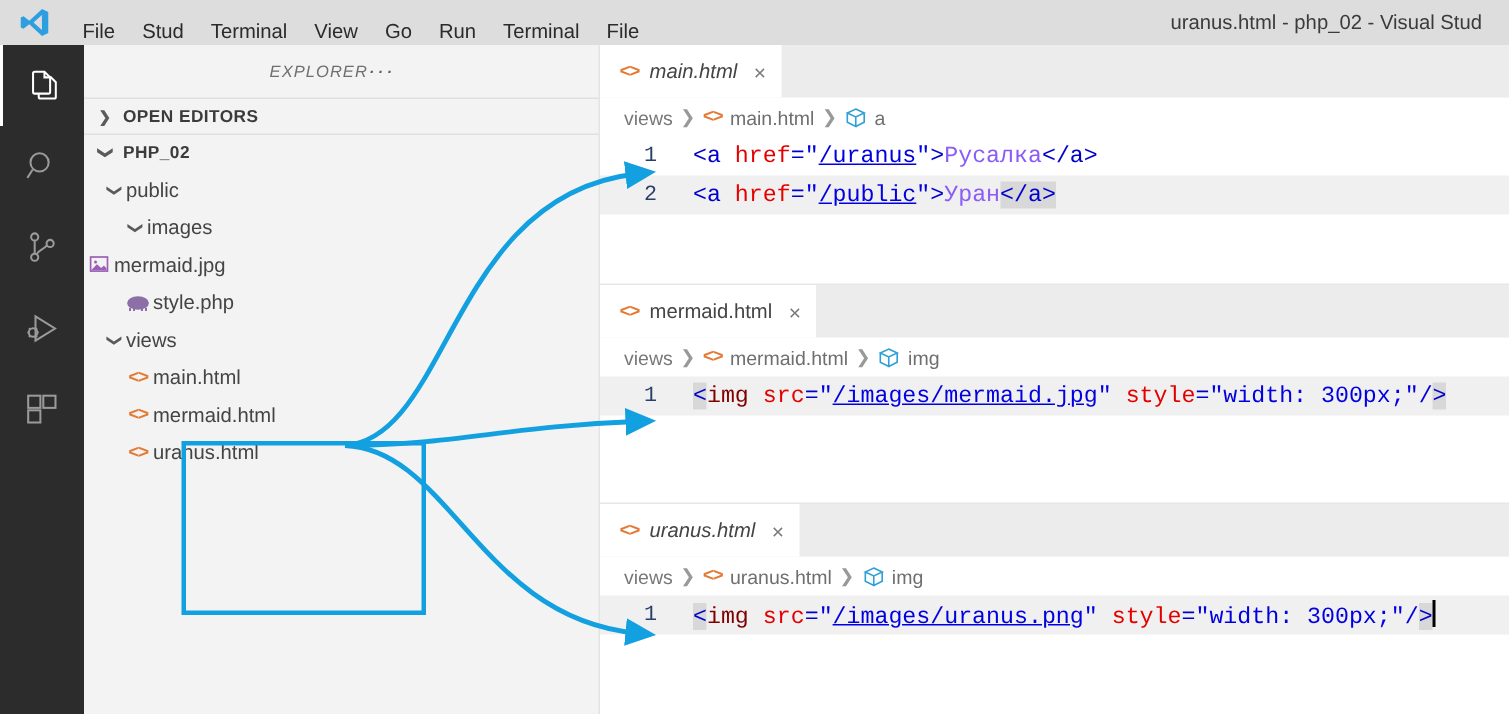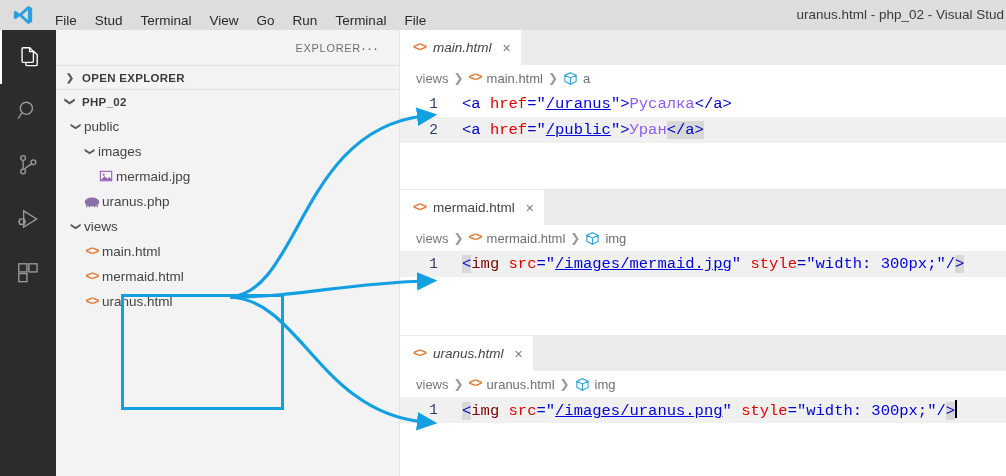--- a/index.html
+++ b/index.html
@@ -18,21 +18,21 @@
     position:absolute; top:0; left:0; width:1006px; height:30px;
     background:#dddddd; display:flex; align-items:center;
   }
   .vs-logo { width:46px; height:30px; display:flex; align-items:center; justify-content:center; }
   .menus { display:flex; align-items:center; gap:0px;margin-top:12px; }
   .menu-item {
     padding:3px 9px; font-size:13.5px; color:#2b2b2b; line-height:1.2;
     font-family:"Liberation Sans", sans-serif; cursor:default; white-space:nowrap;
   }
   .title-text {
-    position:absolute; right:0px; top:0; height:30px; line-height:30px;
+    position:absolute; right:16px; top:0; height:30px; line-height:30px;
     font-size:13.5px; color:#3b3b3b; white-space:nowrap; padding-right:2px;
   }
 
   
   .activitybar {
     position:absolute; left:0; top:30px; width:56px; height:446px;
     background:#2c2c2c;
   }
   .act-item {
     position:relative; width:56px; height:54px;
@@ -42,41 +42,42 @@
     content:""; position:absolute; left:0; top:0; width:2px; height:54px; background:#ffffff;
   }
   .act-item svg { display:block; }
 
   
   .sidebar {
     position:absolute; left:56px; top:30px; width:344px; height:446px;
     background:#f3f3f3; border-right:1px solid #e4e4e4;
   }
   .sb-header {
-    height:35px; display:flex; align-items:center; justify-content:flex-end;
+    height:35px; display:flex; align-items:center; justify-content:center;
     padding:0 20px 0 8px;
+    font-style:italic;
   }
   .sb-title { font-size:11px; letter-spacing:.7px; color:#6f6f6f; font-weight:400; }
   .sb-dots { color:#616161; font-size:15px; letter-spacing:1px; line-height:8px; }
   .sb-section {
     height:24px; display:flex; align-items:center; gap:4px; padding-left:6px;
     font-size:11.5px; font-weight:bold; color:#3b3b3b; letter-spacing:.3px;
     border-top:1px solid #e0e0e0;
   }
   .tree { padding-top:1px; }
   .row {
     height:25px; display:flex; align-items:center; font-size:13.5px; color:#444;
     white-space:nowrap; position:relative;
   }
   .row .lbl { line-height:25px; }
   .chev { width:16px; display:inline-block; text-align:center; color:#5a5a5a; font-size:10px; }
   .ficon { width:20px; display:inline-flex; align-items:center; justify-content:center; }
   .indent1 { padding-left:12px; }
   .indent2 { padding-left:26px; }
-  .indent3 { padding-left:40px; }
+  .indent3 { }
   .views-box {
     position:absolute; left:65px; top:264px; width:163px; height:116px;
     border:3px solid #12a0e0; background:transparent; pointer-events:none;
   }
 
   
   .editors { position:absolute; left:400px; top:30px; width:606px; height:446px; background:#ffffff; }
   .panel { position:relative; width:606px; background:#ffffff; }
   .panel-sep { height:1px; background:#e7e7e7; width:606px; }
   .tabstrip { height:35px; background:#ececec; display:flex; }
@@ -188,21 +189,21 @@
   </div>
 
   <div class="sidebar">
     <div class="sb-header">
       <span class="sb-title">EXPLORER</span>
       <span class="sb-dots">···</span>
     </div>
 
     <div class="sb-section">
       <span class="chev">❯</span>
-      <span>OPEN EXPLORER</span>
+      <span>OPEN EDITORS</span>
     </div>
 
     <div class="sb-section">
       <span class="chev" style="display: inline-block; transform: rotate(90deg);">❯</span>
       <span>PHP_02</span>
     </div>
 
     <div class="tree">
       <div class="row indent1">
         <span class="chev" style="display: inline-block; transform: rotate(90deg);">❯</span>
@@ -223,21 +224,21 @@
         <span class="lbl">mermaid.jpg</span>
       </div>
       <div class="row indent2">
         <span class="ficon">
           <svg width="16" height="14" viewBox="0 0 18 14">
             <ellipse cx="9" cy="7" rx="8.2" ry="5" fill="#8d6fa8"></ellipse>
             <ellipse cx="9" cy="6.4" rx="6" ry="3.2" fill="#8d6fa8"></ellipse>
             <path d="M3 10.5 L3 13 M6 11.3 L6 13 M12 11.3 L12 13 M15 10.5 L15 13" stroke="#8d6fa8" stroke-width="1.5"></path>
           </svg>
         </span>
-        <span class="lbl">uranus.php</span>
+        <span class="lbl">style.php</span>
       </div>
       <div class="row indent1">
         <span class="chev" style="display: inline-block; transform: rotate(90deg);">❯</span>
         <span class="lbl">views</span>
       </div>
       <div class="row indent2">
         <span class="ficon htmlicon">&lt;&gt;</span>
         <span class="lbl">main.html</span>
       </div>
       <div class="row indent2">

